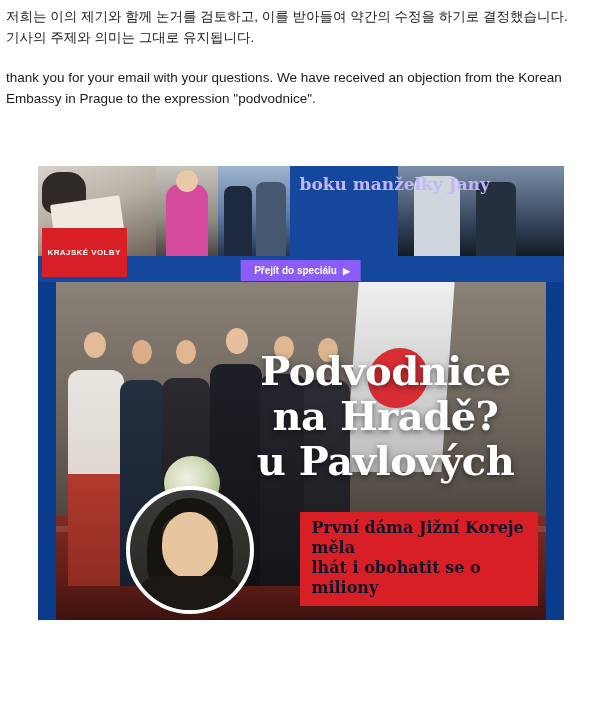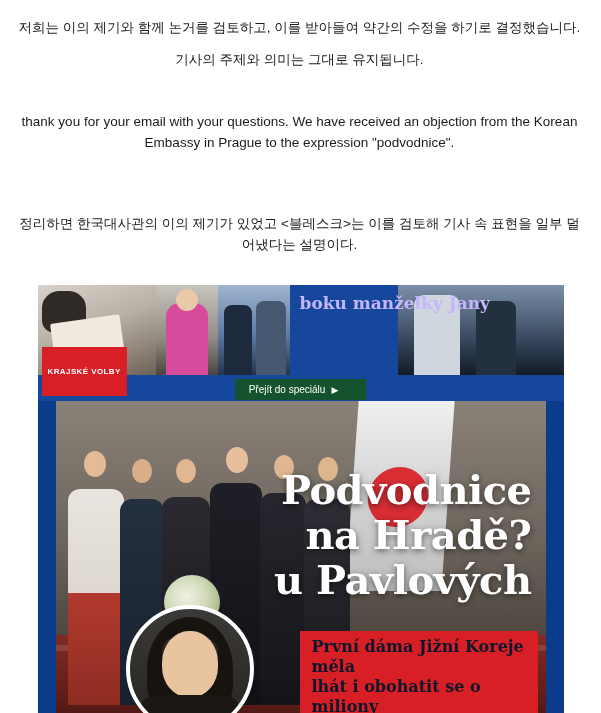--- a/index.html
+++ b/index.html
@@ -19,23 +19,22 @@
     width: 601px;
     height: 713px;
     background: #ffffff;
   }
   .text-block {
     font-size: 13.5px;
     line-height: 21px;
     color: #1b1b1b;
   }
   .para {
-    margin: 11px;
+    margin: 0;
     padding: 0 8px 0 6px;
-    text-align: center;
   }
   .para + .para {
     margin-top: 0;
   }
   .gap {
     height: 19px;
   }
   .gap-small {
     height: 6px;
   }
@@ -163,25 +162,25 @@
     font-weight: bold;
     font-size: 17px;
     line-height: 21px;
     z-index: 6;
   }
   .special-btn {
     position: absolute;
     left: 50%;
     transform: translateX(-50%);
     top: 94px;
-    background: #14532d;
+    background: #8b5cf6;
     color: #ffffff;
     font-size: 10px;
-    font-weight: normal;
-    padding: 5px 28px 5px 14px;
+    font-weight: bold;
+    padding: 5px 11px 5px 14px;
     white-space: nowrap;
     z-index: 7;
   }
   .special-btn .arrow {
     font-size: 9px;
     margin-left: 6px;
   }
   
   .main-photo {
     position: absolute;
@@ -256,24 +255,24 @@
   .h6 { left: 250px; top: 2px;  width: 20px; height: 24px; background:#ddb58e; }
   .bouquet {
     position: absolute;
     left: 96px; top: 120px;
     width: 56px; height: 54px;
     background: radial-gradient(circle at 40% 40%, #f2f0e6 0%, #cfd9b6 45%, #86a05e 100%);
     border-radius: 50%;
   }
   .headline-big {
     position: absolute;
-    right: 14px;
+    right: 22px;
     top: 66px;
     width: 276px;
-    text-align: right;
+    text-align: center;
     color: #ffffff;
     font-family: "DejaVu Serif", serif;
     font-weight: bold;
     font-size: 40px;
     line-height: 45px;
     letter-spacing: -0.5px;
     text-shadow: 0 2px 6px rgba(0,0,0,0.55);
   }
   .subbar {
     position: absolute;
@@ -346,21 +345,20 @@
 <div class="page">
 
   <div class="text-block">
     <div class="gap-small"></div>
     <p class="para">저희는 이의 제기와 함께 논거를 검토하고, 이를 받아들여 약간의 수정을 하기로 결정했습니다.</p>
     <p class="para">기사의 주제와 의미는 그대로 유지됩니다.</p>
     <div class="gap"></div>
     <p class="para">thank you for your email with your questions. We have received an objection from the Korean Embassy in Prague to the expression "podvodnice".</p>
     <div class="gap"></div>
     <div class="gap"></div>
-    <p class="para">정리하면 한국대사관의 이의 제기가 있었고 &lt;블레스크&gt;는 이를 검토해 기사 속 표현을 일부 덜어냈다는 설명이다.</p>
     <div class="gap"></div>
   </div>
 
   <div class="article-image">
 
     <div class="banner">
       <div class="banner-photos">
         <div class="bp bp1"></div>
         <div class="bp bp2"></div>
         <div class="bp bp3"></div>

